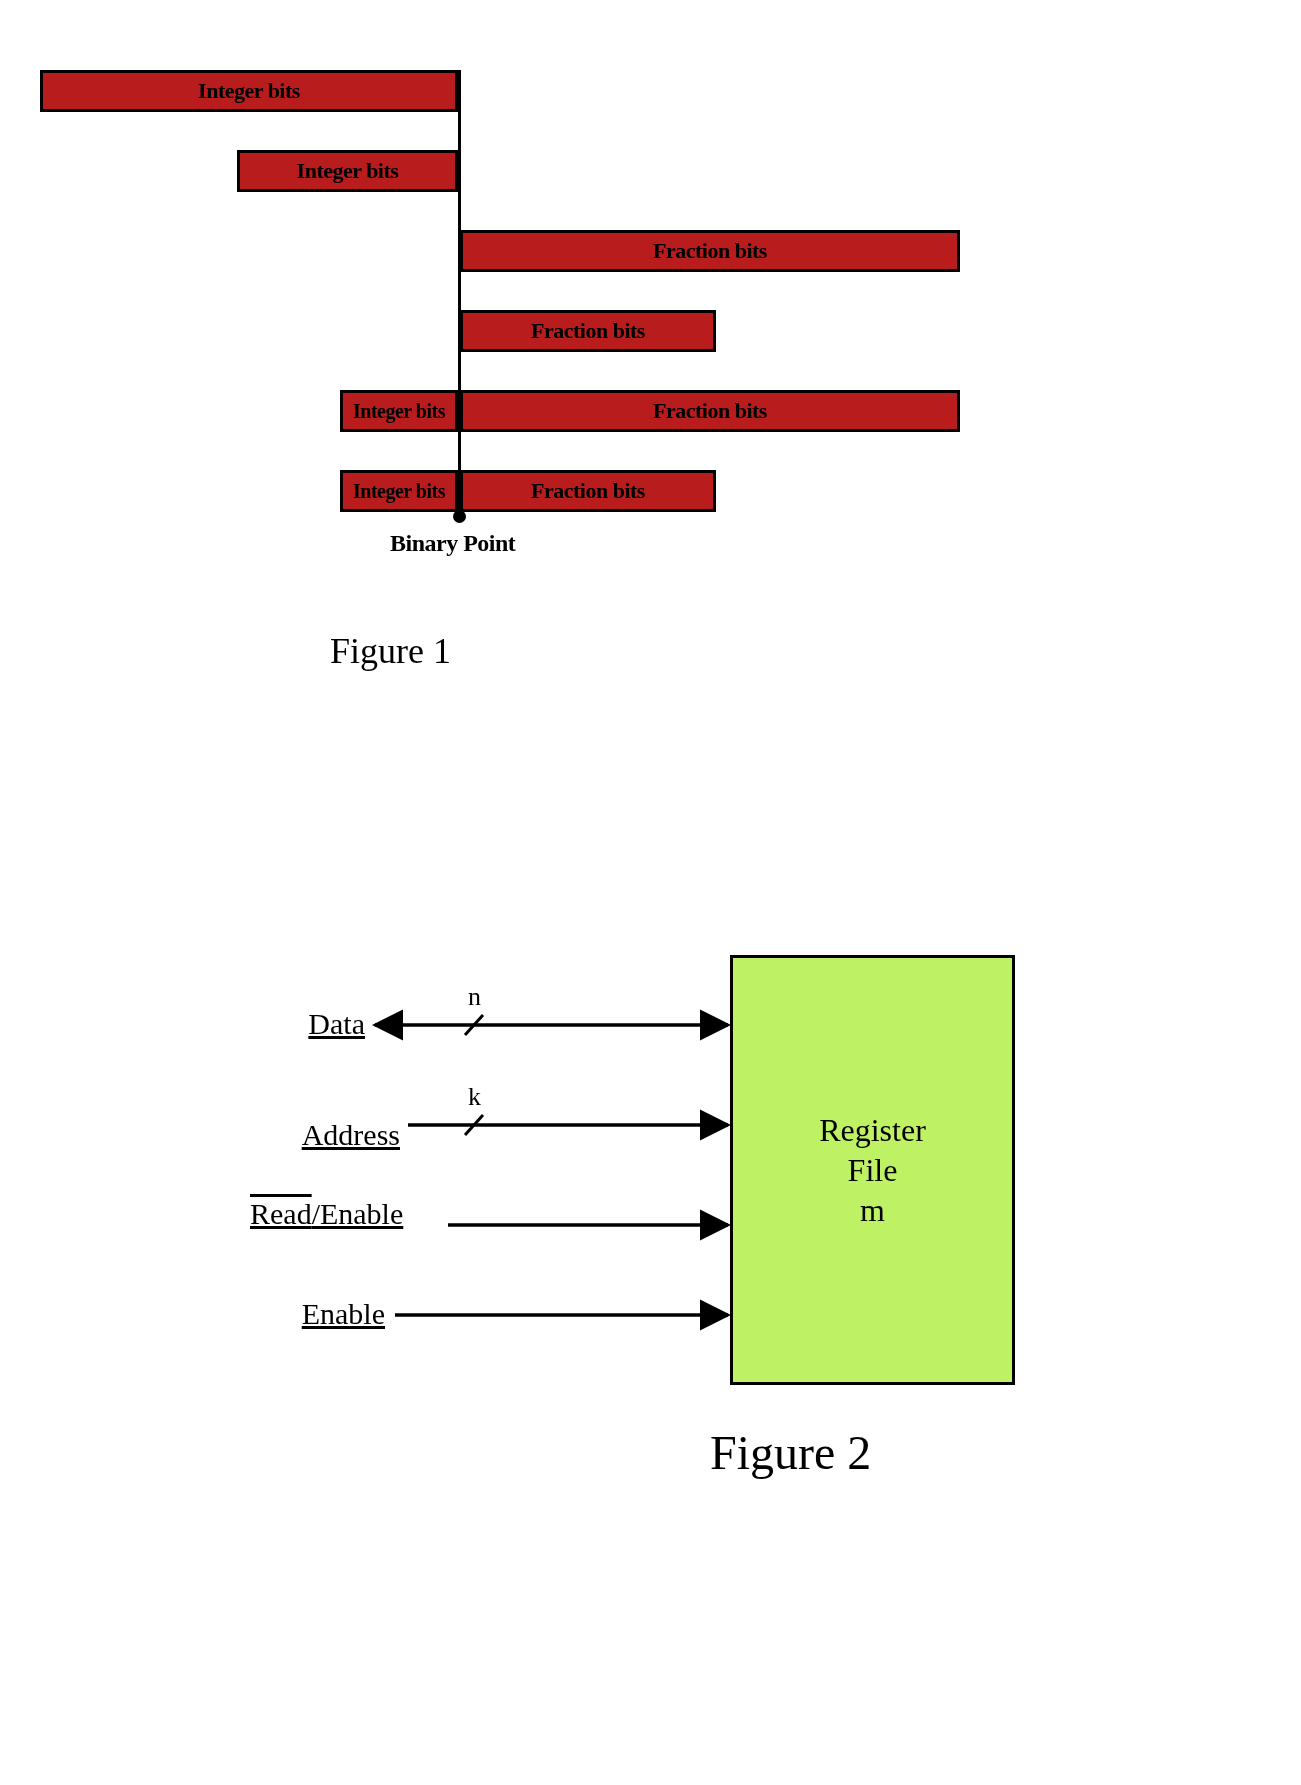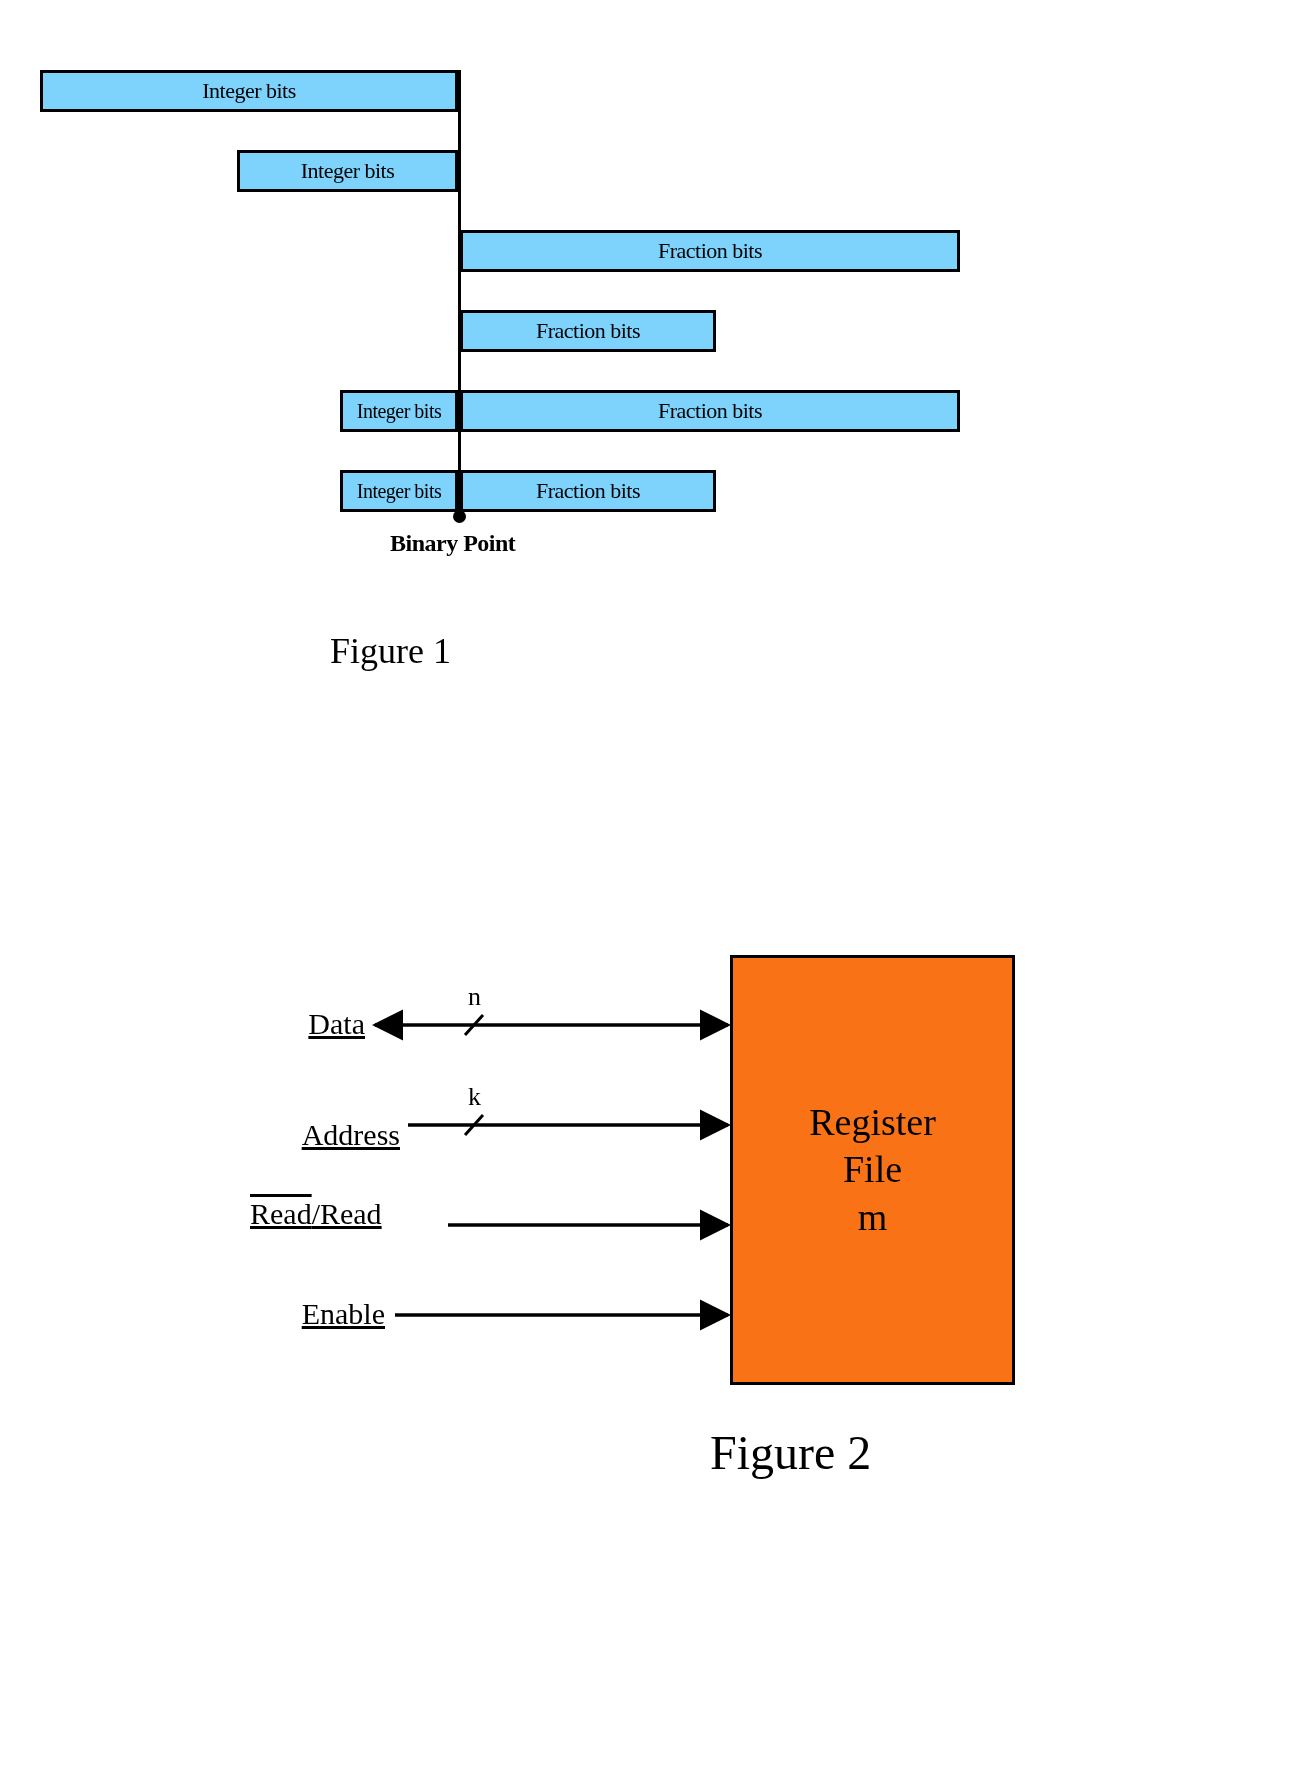--- a/index.html
+++ b/index.html
@@ -44,23 +44,23 @@
     left: 350px;
     top: 460px;
     font-weight: bold;
     font-size: 24px;
     letter-spacing: -0.5px;
   }
   .box {
     position: absolute;
     border: 3px solid #000;
     box-sizing: border-box;
-    background: #7dd3fc;
+    background: #b91c1c;
     text-align: center;
-    font-weight: normal;
+    font-weight: bold;
     font-size: 22px;
     display: flex;
     align-items: center;
     justify-content: center;
     letter-spacing: -0.5px;
   }
   .fig1-caption {
     position: absolute;
     left: 330px;
     top: 630px;
@@ -75,26 +75,26 @@
     height: 520px;
   }
   .regfile {
     position: absolute;
     left: 480px;
     top: 0;
     width: 285px;
     height: 430px;
     border: 3px solid #000;
     box-sizing: border-box;
-    background: #f97316;
+    background: #bef264;
     display: flex;
     flex-direction: column;
     align-items: center;
     justify-content: center;
-    font-size: 38px;
+    font-size: 32px;
     line-height: 1.25;
   }
   .sig {
     position: absolute;
     font-size: 30px;
     text-align: right;
     text-decoration: underline;
   }
   .overline {
     text-decoration: overline;
@@ -153,21 +153,21 @@
   <div class="fig2">
     <div class="regfile">
       <div>Register</div>
       <div>File</div>
       <div>m</div>
     </div>
 
     <div class="sig" style="left:0px; top:52px; width:115px;">Data</div>
     <div class="sig" style="left:0px; top:152px; width:150px;margin-top:11px;">Address</div>
     <div class="sig" style="left:0px; top:242px; width:195px; text-align:left;">
-      <span class="overline">Read</span><span>/Read</span>
+      <span class="overline">Read</span><span>/Enable</span>
     </div>
     <div class="sig" style="left:0px; top:342px; width:135px;">Enable</div>
 
     <svg width="800" height="430" style="position:absolute;left:0;top:0">
       <defs>
         <marker id="ah" viewBox="0 0 10 10" refX="9" refY="5" markerWidth="9" markerHeight="9" orient="auto-start-reverse">
           <path d="M0,0 L10,5 L0,10 z" fill="#000"></path>
         </marker>
       </defs>
 

